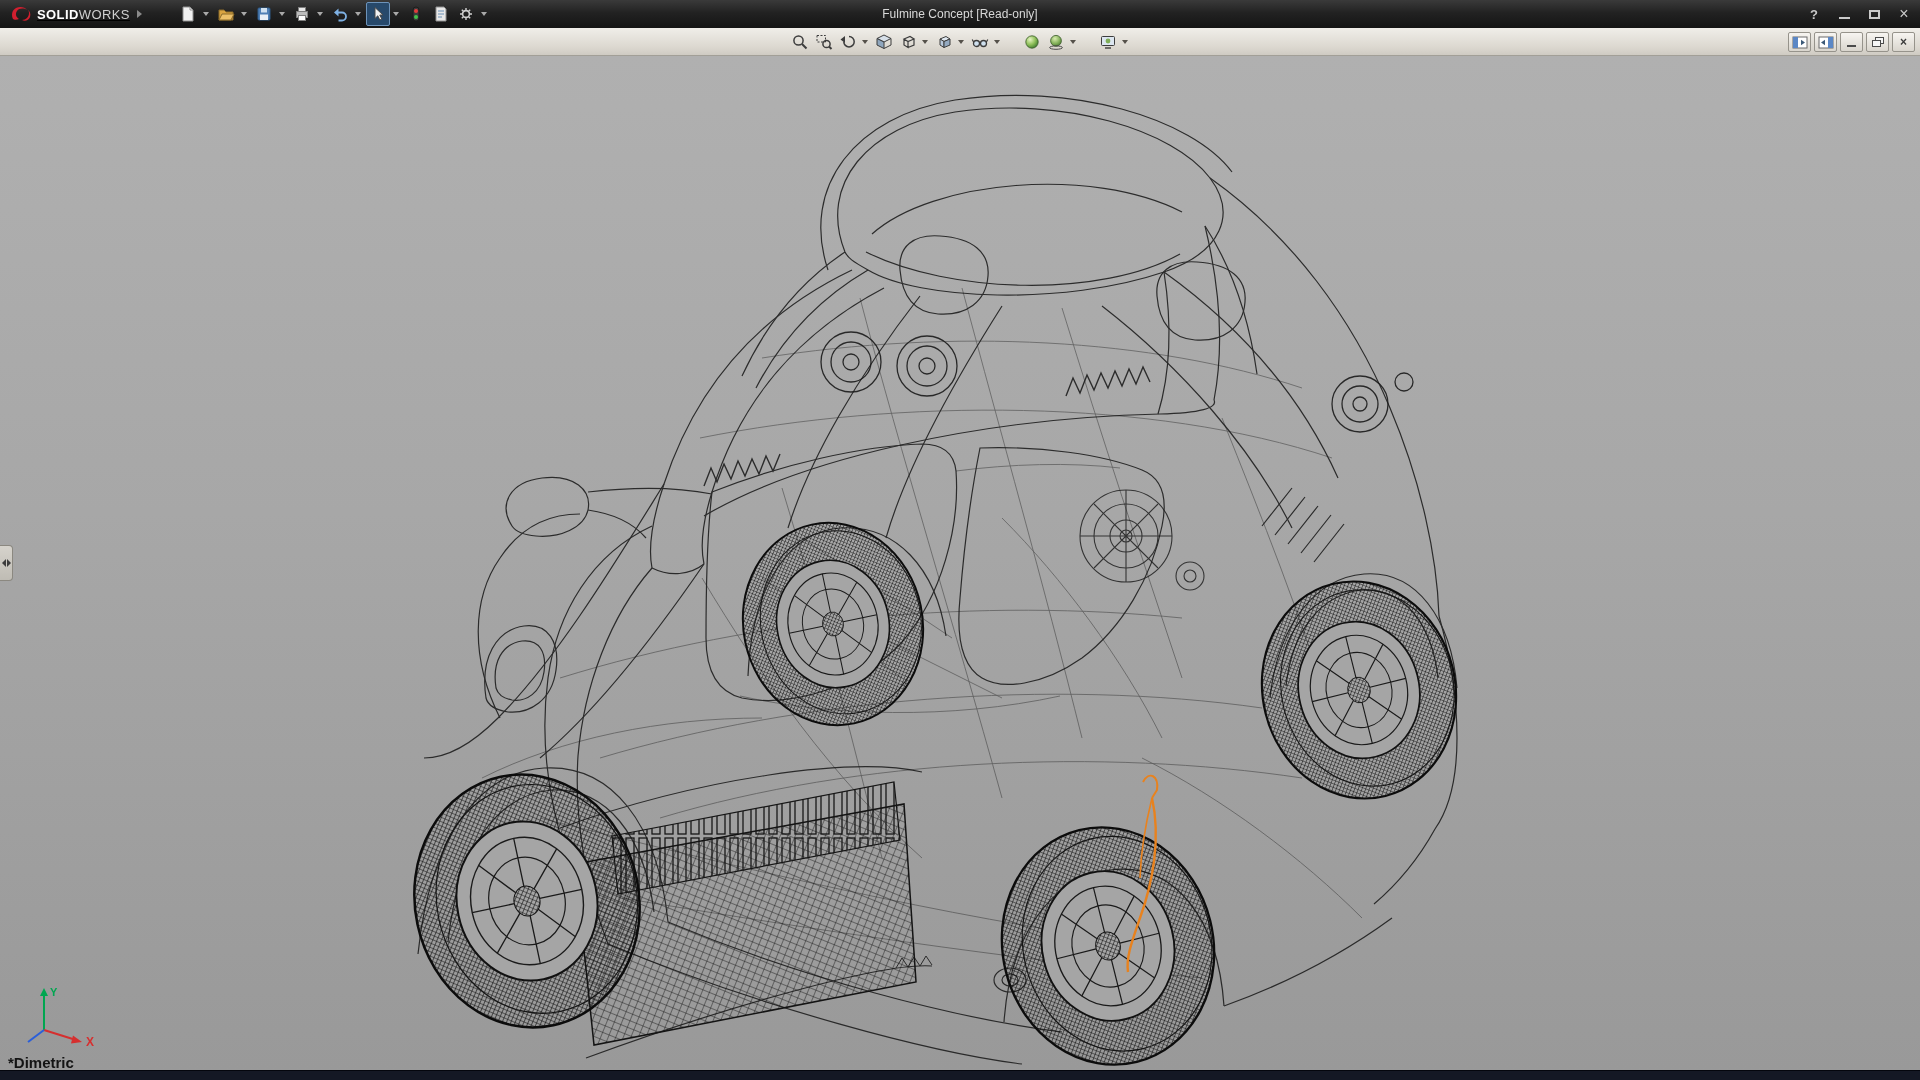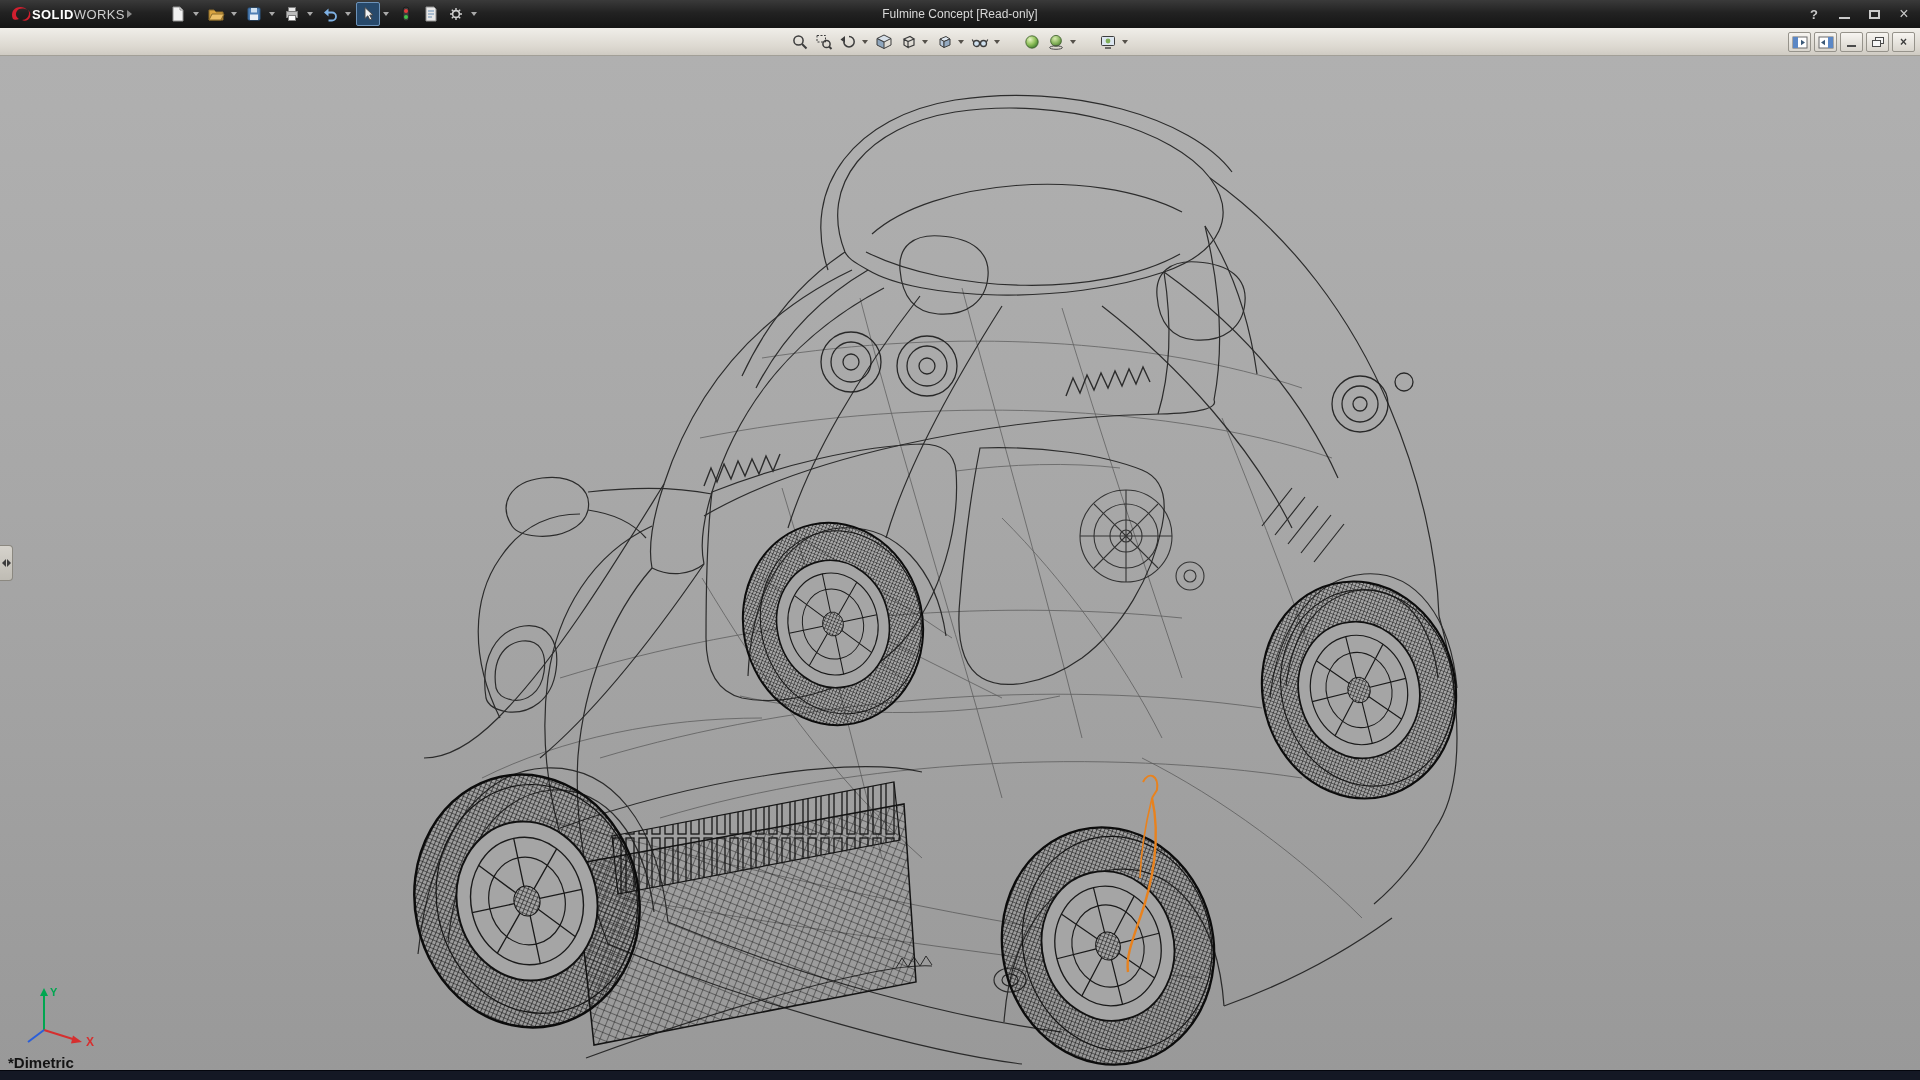--- a/index.html
+++ b/index.html
@@ -3,21 +3,21 @@
 <meta charset="utf-8">
 <style>
   * { margin:0; padding:0; box-sizing:border-box; }
   html,body { width:1920px; height:1080px; overflow:hidden;
     font-family:"Liberation Sans", sans-serif; background:#9f9f9f; }
 
   
   .titlebar { position:absolute; top:0; left:0; width:1920px; height:28px;
     background:linear-gradient(#3a3a3a,#222 45%,#141414);
     display:flex; align-items:center; z-index:20; }
-  .brand { display:flex; align-items:center; padding:0 8px 0 10px; }
+  .brand { display:flex; align-items:center; gap:5px; padding:0 8px 0 10px;text-decoration:underline; }
   .brand-text { font-size:13px; letter-spacing:.4px; }
   .brand-bold { color:#fff; font-weight:700; }
   .brand-light { color:#cfcfcf; font-weight:400; }
   .menu-expand { width:0;height:0;border-top:4px solid transparent;border-bottom:4px solid transparent;
     border-left:5px solid #8a8a8a; margin-left:2px; }
   .qat { display:flex; align-items:center; margin-left:26px; gap:1px; }
   .qat-btn { display:flex; align-items:center; height:24px; padding:0 2px; border-radius:2px;
     border:1px solid transparent; }
   .qat-btn.active { background:#27496b; border:1px solid #6d93ba; }
   .chev { width:0; height:0; border-left:3px solid transparent; border-right:3px solid transparent;

